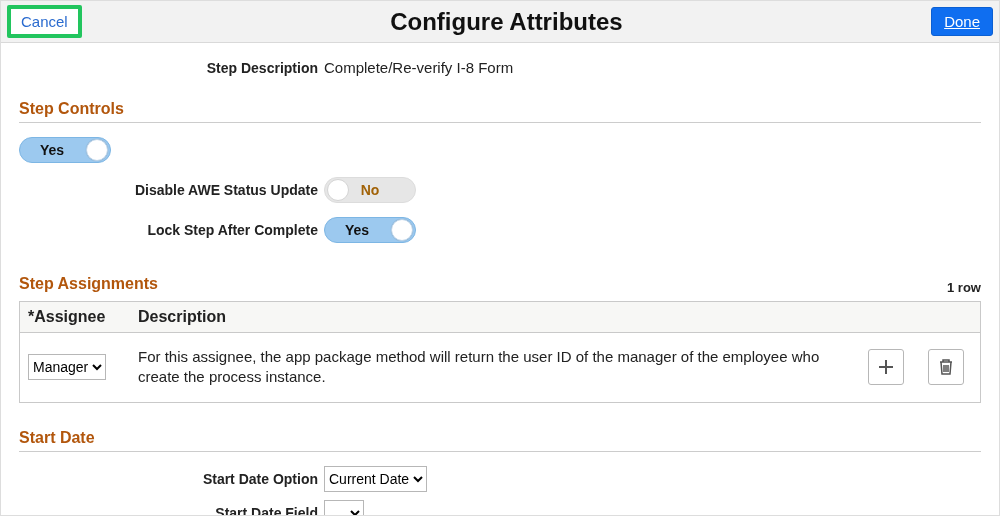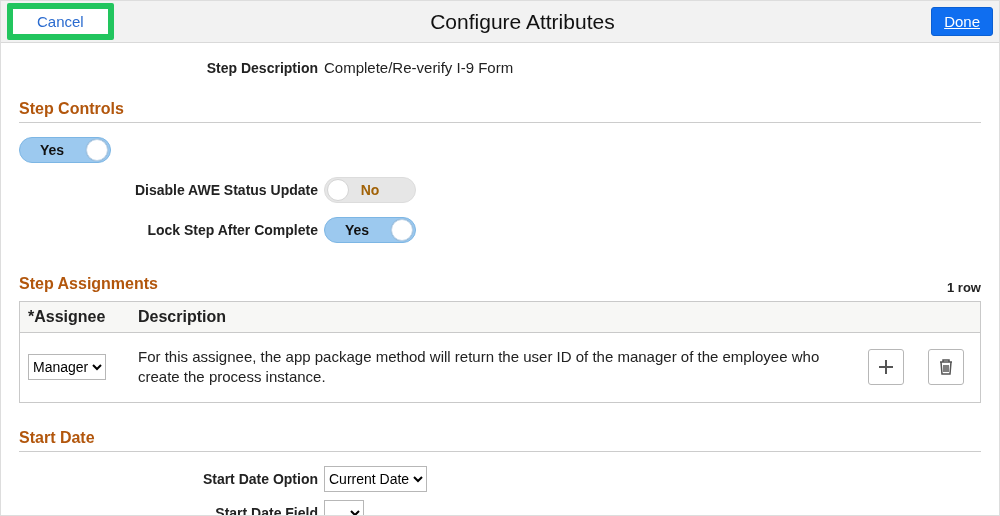--- a/index.html
+++ b/index.html
@@ -3,24 +3,24 @@
 <meta charset="utf-8">
 <style>
   * { box-sizing: border-box; }
   html, body { margin:0; padding:0; font-family: Arial, Helvetica, sans-serif; font-size:14px; color:#222; background:#fff; }
   .viewport { width:1000px; height:516px; border:1px solid #ddd; position:relative; overflow:hidden; }
   .header {
     height:42px; background:#f2f2f2; border-bottom:1px solid #d9d9d9;
     display:flex; align-items:center; justify-content:space-between; padding:0 6px;
   }
   .cancel-btn {
-    background:#fff; border:6px solid #22c55e; color:#2a6bcf; font-size:15px;
-    padding:4px 24px; border-radius:2px; cursor:pointer;
+    background:#fff; border:4px solid #22c55e; color:#2a6bcf; font-size:15px;
+    padding:4px 10px; border-radius:2px; cursor:pointer;
   }
-  .title { font-weight:normal; font-size:21px; color:#111; }
+  .title { font-weight:bold; font-size:24px; color:#111; }
   .done-btn {
     background:#0f6ef0; border:1px solid #0b5fd2; color:#fff; font-size:15px;
     padding:5px 12px; border-radius:3px; cursor:pointer;text-decoration:underline;
   }
   .body-scroll { position:absolute; top:42px; left:0; right:0; bottom:0; overflow-y:scroll; background:#fff; }
   .content { padding:10px 18px 30px 18px; }
   .form-row { display:flex; align-items:center; margin:6px 0 14px 0; }
   .form-label {
     width:305px; text-align:right; padding-right:6px; font-size:14px; font-weight:bold; color:#222;
   }
@@ -86,21 +86,21 @@
     <button class="cancel-btn">Cancel</button>
     <div class="title">Configure Attributes</div>
     <button class="done-btn">Done</button>
   </div>
 
   <div class="body-scroll">
     <div class="content">
 
       <div class="form-row">
         <div class="form-label">Step Description</div>
-        <div class="form-value">Complete/Re-verify I-9 Form</div>
+        <div class="form-value">Complete/Re-verify I-8 Form</div>
       </div>
 
       <div class="section-header">Step Controls</div>
       <hr class="section-rule">
 
       <div class="form-row">
         <div class="toggle on">
           <span class="tlabel">Yes</span>
           <span class="knob"></span>
         </div>

